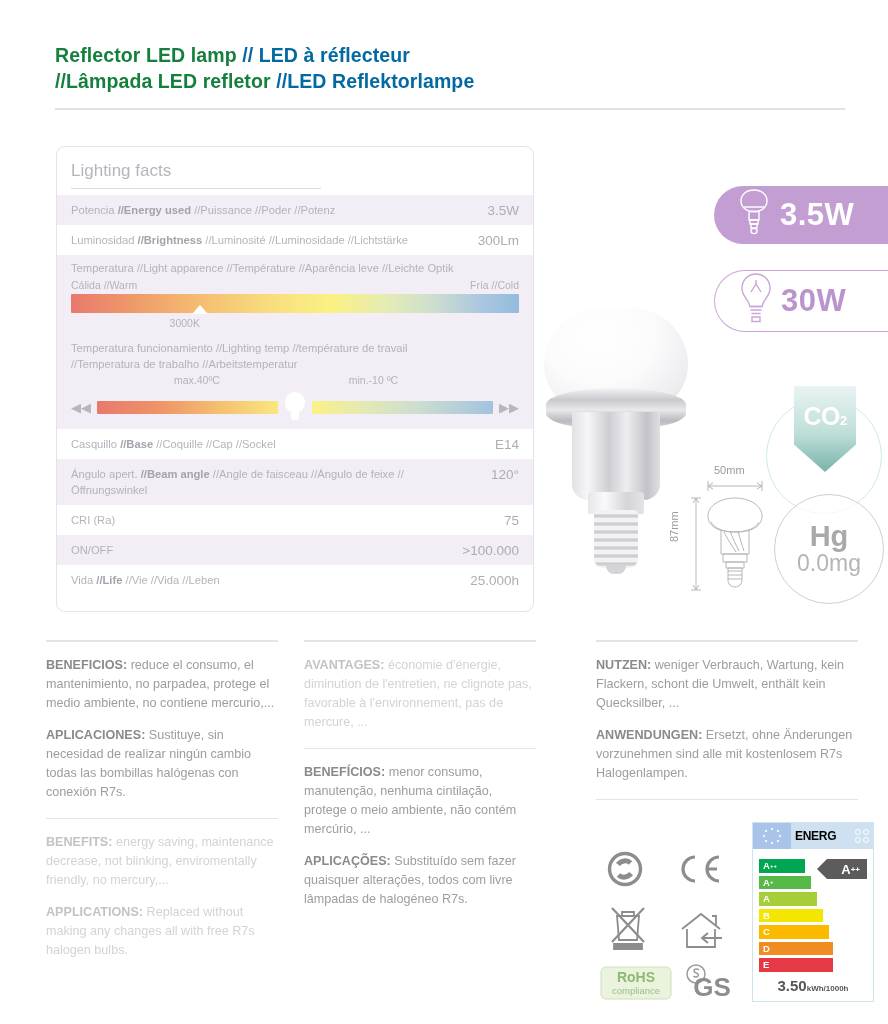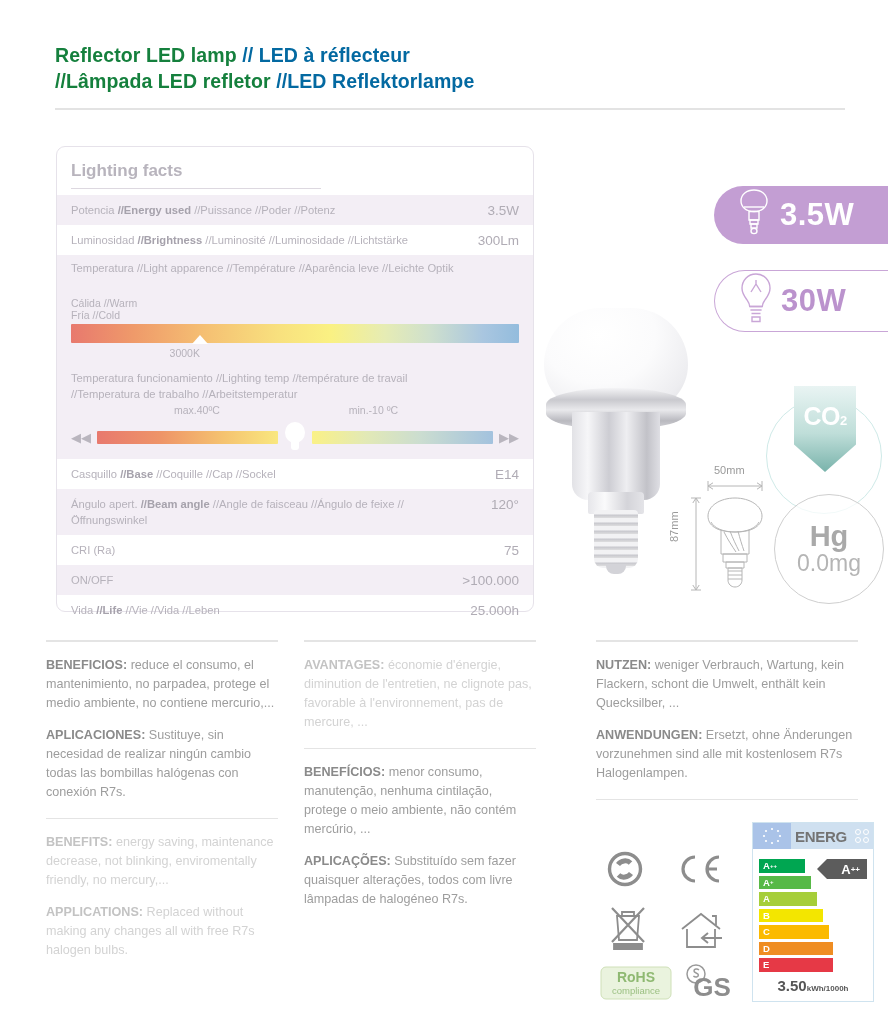--- a/index.html
+++ b/index.html
@@ -18,37 +18,37 @@
   .t-pale { color: #0369a1; }
   .title-rule { position: absolute; left: 55px; top: 108px; width: 790px; height: 2px; background: #e3e3e3; }
 
   
   .facts-card {
     position: absolute; left: 56px; top: 146px; width: 478px; height: 466px;
     border: 1.5px solid #e6e2ea; border-radius: 9px; background: #fff;
   }
   .facts-title {
     position: absolute; left: 14px; top: 14px; width: 250px;
-    font-size: 17px; font-weight: 700; color: #b8b4bd; padding-bottom: 7px;
+    font-size: 17px; font-weight: 400; color: #b8b4bd; padding-bottom: 7px;
     border-bottom: 1.5px solid #ddd8e0;
   }
   .rows { position: absolute; left: 0; top: 48px; width: 100%; }
   .row {
     position: relative; padding: 7px 14px 7px 14px; min-height: 26px;
     display: flex; align-items: flex-start; justify-content: space-between;
   }
   .row.tint { background: #f3eef5; }
   .row .lbl { font-size: 11.2px; line-height: 16px; color: #b6b2bb; max-width: 352px; }
   .row .lbl .sp { color: #a6a2ac; font-weight: 700; }
   .row .val { font-size: 13.5px; color: #b0acb5; white-space: nowrap; padding-top: 1px; }
 
   
   .grad-row { background: #f3eef5; padding: 5px 14px 9px; }
   .grad-head { font-size: 11.2px; line-height: 16px; color: #b6b2bb; }
-  .grad-ends { display: flex; justify-content: space-between; font-size: 10.5px; color: #b6b2bb; margin-top: 21px; flex-direction: column; }
+  .grad-ends { display: flex; justify-content: space-between; font-size: 10.5px; color: #b6b2bb; margin-top: 3px; }
   .kbar {
     position: relative; height: 19px; margin-top: 3px; border-radius: 1px;
     background: linear-gradient(to right,#e8796e 0%,#ef9a6a 14%,#f5c073 30%,#f8e07e 46%,#faf183 58%,#e6ecb4 70%,#cfe0cd 80%,#a9c6e0 92%,#93bcdd 100%);
   }
   .kmark {
     position: absolute; left: 27%; top: 11px; width: 0; height: 0;
     border-left: 8px solid transparent; border-right: 8px solid transparent;
     border-bottom: 9px solid #ffffff;
   }
   .kval { font-size: 10.5px; color: #b6b2bb; margin-top: 4px; margin-left: 22%; }
@@ -151,21 +151,21 @@
   
   .certs { position: absolute; left: 600px; top: 848px; width: 148px; height: 152px; }
   .cert-cell { position: absolute; }
 
   
   .elabel { position: absolute; left: 752px; top: 822px; width: 122px; height: 180px;
     border: 1.5px solid #cfe3ef; background: #fff; }
   .el-head { display: flex; height: 26px; }
   .el-flag { width: 38px; background: #aac3e8; position: relative; }
   .el-energ { flex: 1; background: #cfe0f0; display: flex; align-items: center; justify-content: space-between; padding: 0 4px; }
-  .el-energ .etx { font-size: 15px; font-weight: 700; color: #737373; letter-spacing: -.3px; }
+  .el-energ .etx { font-size: 12px; font-weight: 700; color: #000000; letter-spacing: -.3px; }
   .el-dots { display: grid; grid-template-columns: 6px 6px; gap: 2px; }
   .el-dots i { display: block; width: 6px; height: 6px; border-radius: 50%; border: 1.2px solid #fff; }
   .el-body { position: relative; padding: 10px 6px 4px; }
   .el-rows { width: 74px; }
   .erow { height: 13.5px; margin-bottom: 3px; position: relative; display: flex; align-items: center; }
   .ebar { height: 13.5px; position: relative; display: flex; align-items: center;
     padding-left: 4px; color: #fff; font-size: 9.5px; font-weight: 700; }
   .ebar::after { content: ""; position: absolute; right: -8px; top: 0;
     border-top: 6.75px solid transparent; border-bottom: 6.75px solid transparent; }
   .ebar sup { font-size: 6px; }

